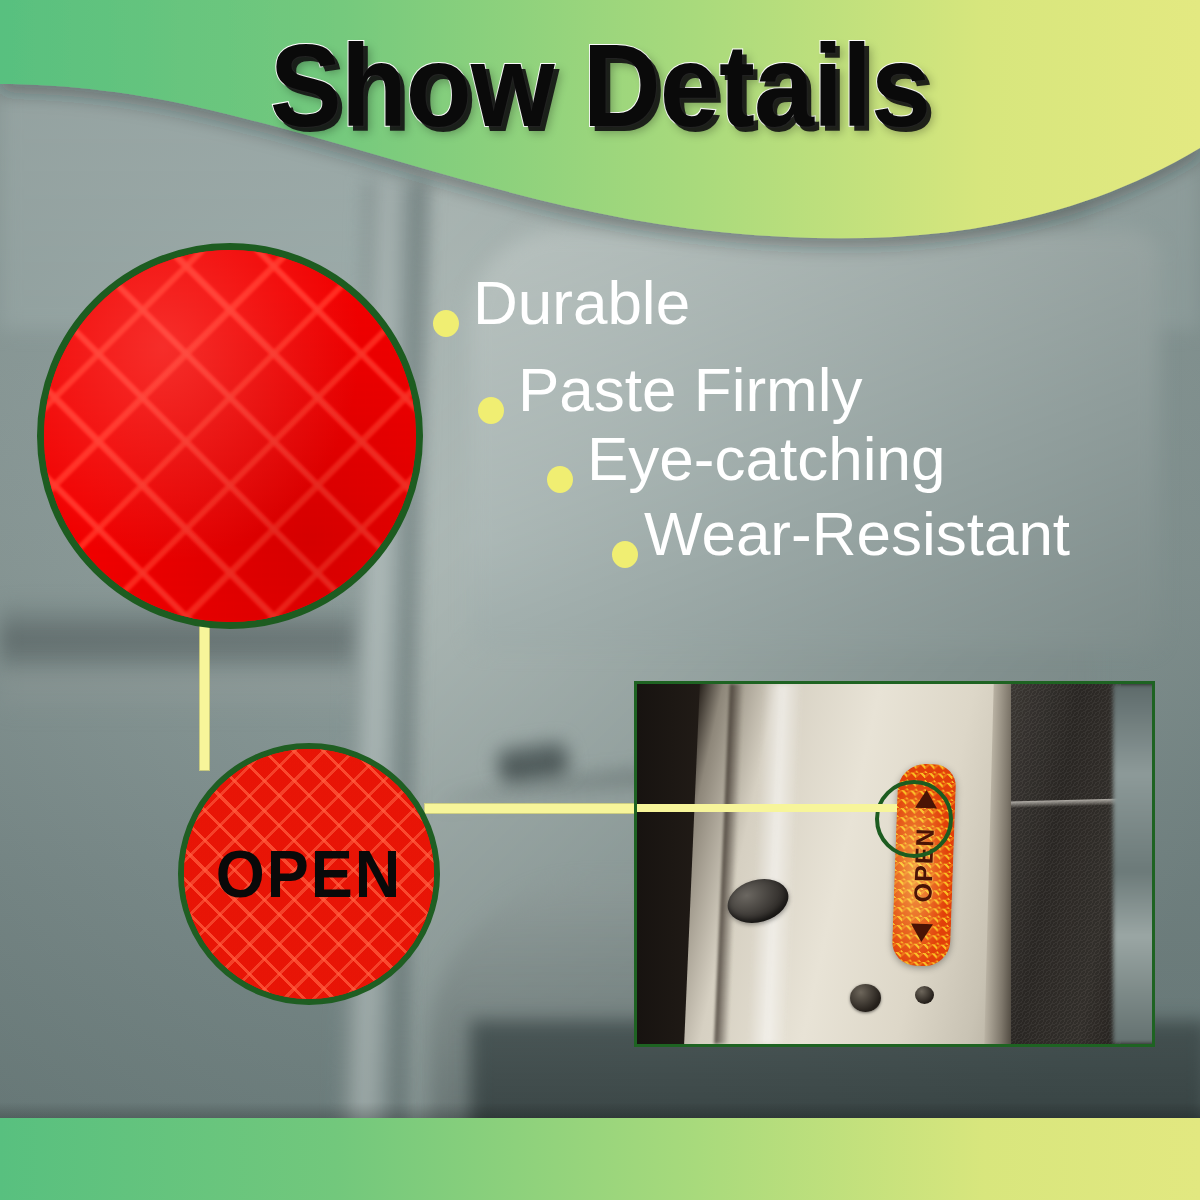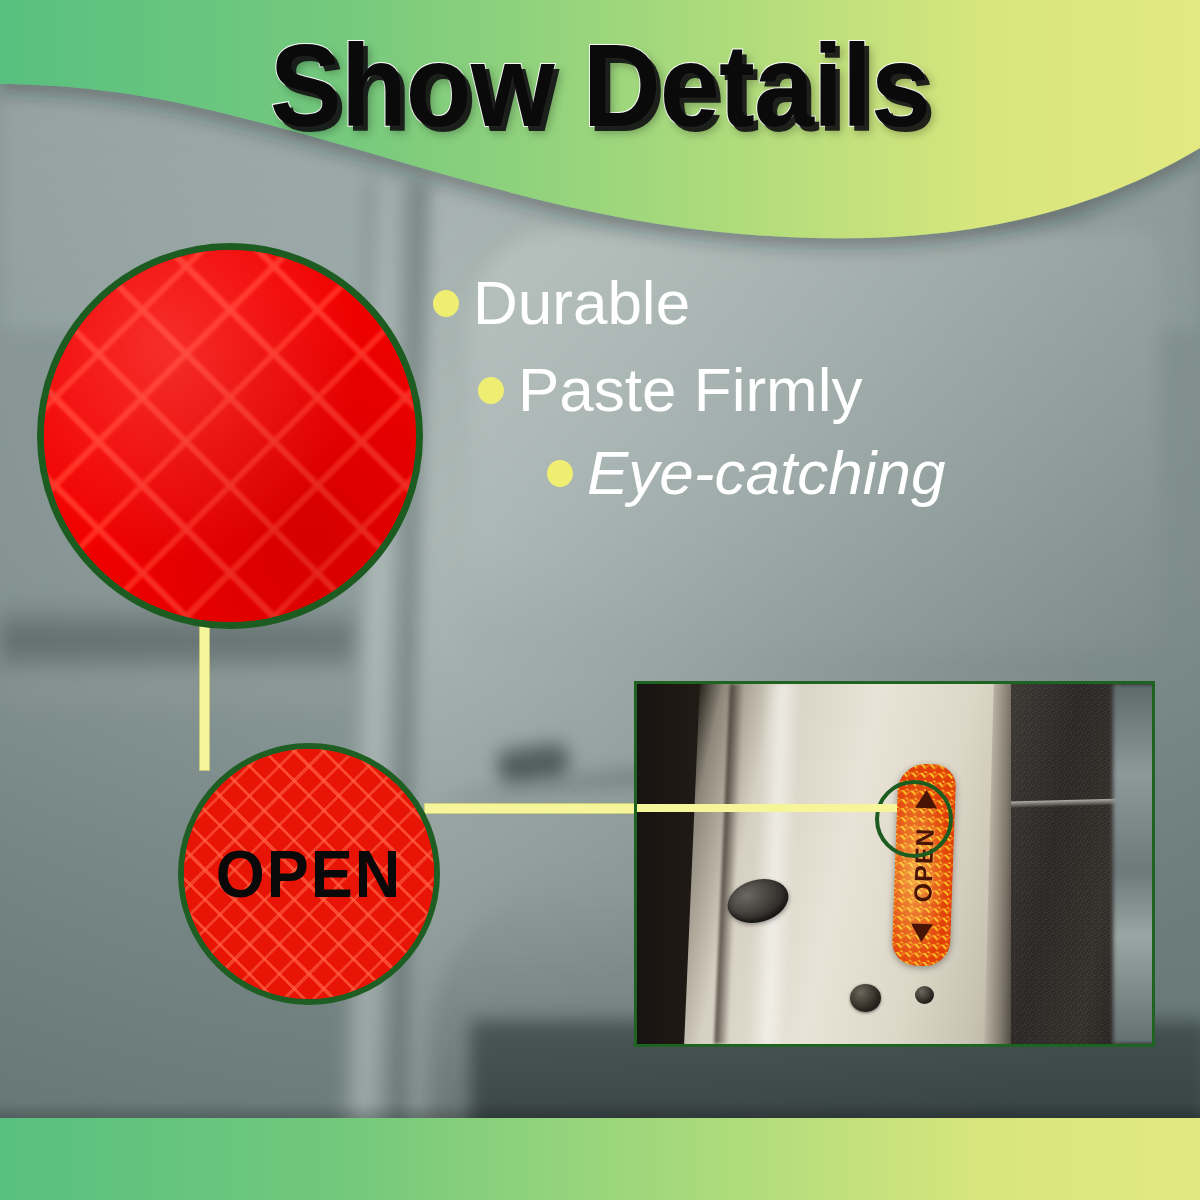--- a/index.html
+++ b/index.html
@@ -102,37 +102,37 @@
     paint-order:stroke fill;
     text-shadow:
       5px 5px 0 rgba(20,20,20,.92),
       7px 7px 10px rgba(0,0,0,.28);
     white-space:nowrap;
     user-select:none;
   }
 
   
   .features{position:absolute;left:0;top:270px;width:1200px;}
-  .feature-row{display:flex;align-items:center;white-space:nowrap;}
+  .feature-row{display:flex;align-items:flex-end;white-space:nowrap;}
   .bullet-dot{
     width:26px;height:27px;border-radius:50%;
     background:#f0ee72;flex:0 0 auto;
     box-shadow:0 0 0 0 rgba(0,0,0,0);
   }
   .feature-label{
     color:#ffffff;
     font-size:62px;line-height:1.08;
     font-family:"Liberation Sans",sans-serif;
     font-weight:normal;
     margin-left:14px;
     letter-spacing:0px;
   }
   .f0{margin-left:433px;}
   .f1{margin-left:478px;margin-top:20px;}
-  .f2{margin-left:547px;margin-top:16px;font-style:italic;}
+  .f2{margin-left:547px;margin-top:2px;}
   .f3{margin-left:612px;margin-top:8px;}
   .f3 .feature-label{margin-left:6px;}
 
   
   .circle-macro{
     position:absolute;left:37px;top:243px;width:386px;height:386px;
     border-radius:50%;
     border:7px solid #1d5c20;
     box-sizing:border-box;
     overflow:hidden;
@@ -375,20 +375,24 @@
     <div class="feature-row f1">
       <span class="bullet-dot"></span>
       <span class="feature-label">Paste Firmly</span>
     </div>
 
     <div class="feature-row f2">
       <span class="bullet-dot"></span>
       <span class="feature-label">Eye-catching</span>
     </div>
 
+    <div class="feature-row f3">
+      <span class="bullet-dot"></span>
+      <span class="feature-label">Wear-Resistant</span>
+    </div>
 
   </div>
 
   <div class="conn-vert"></div>
   <div class="conn-horz"></div>
 
   <div class="circle-macro">
     <div class="macro-tex"></div>
     <div class="macro-gloss"></div>
   </div>

